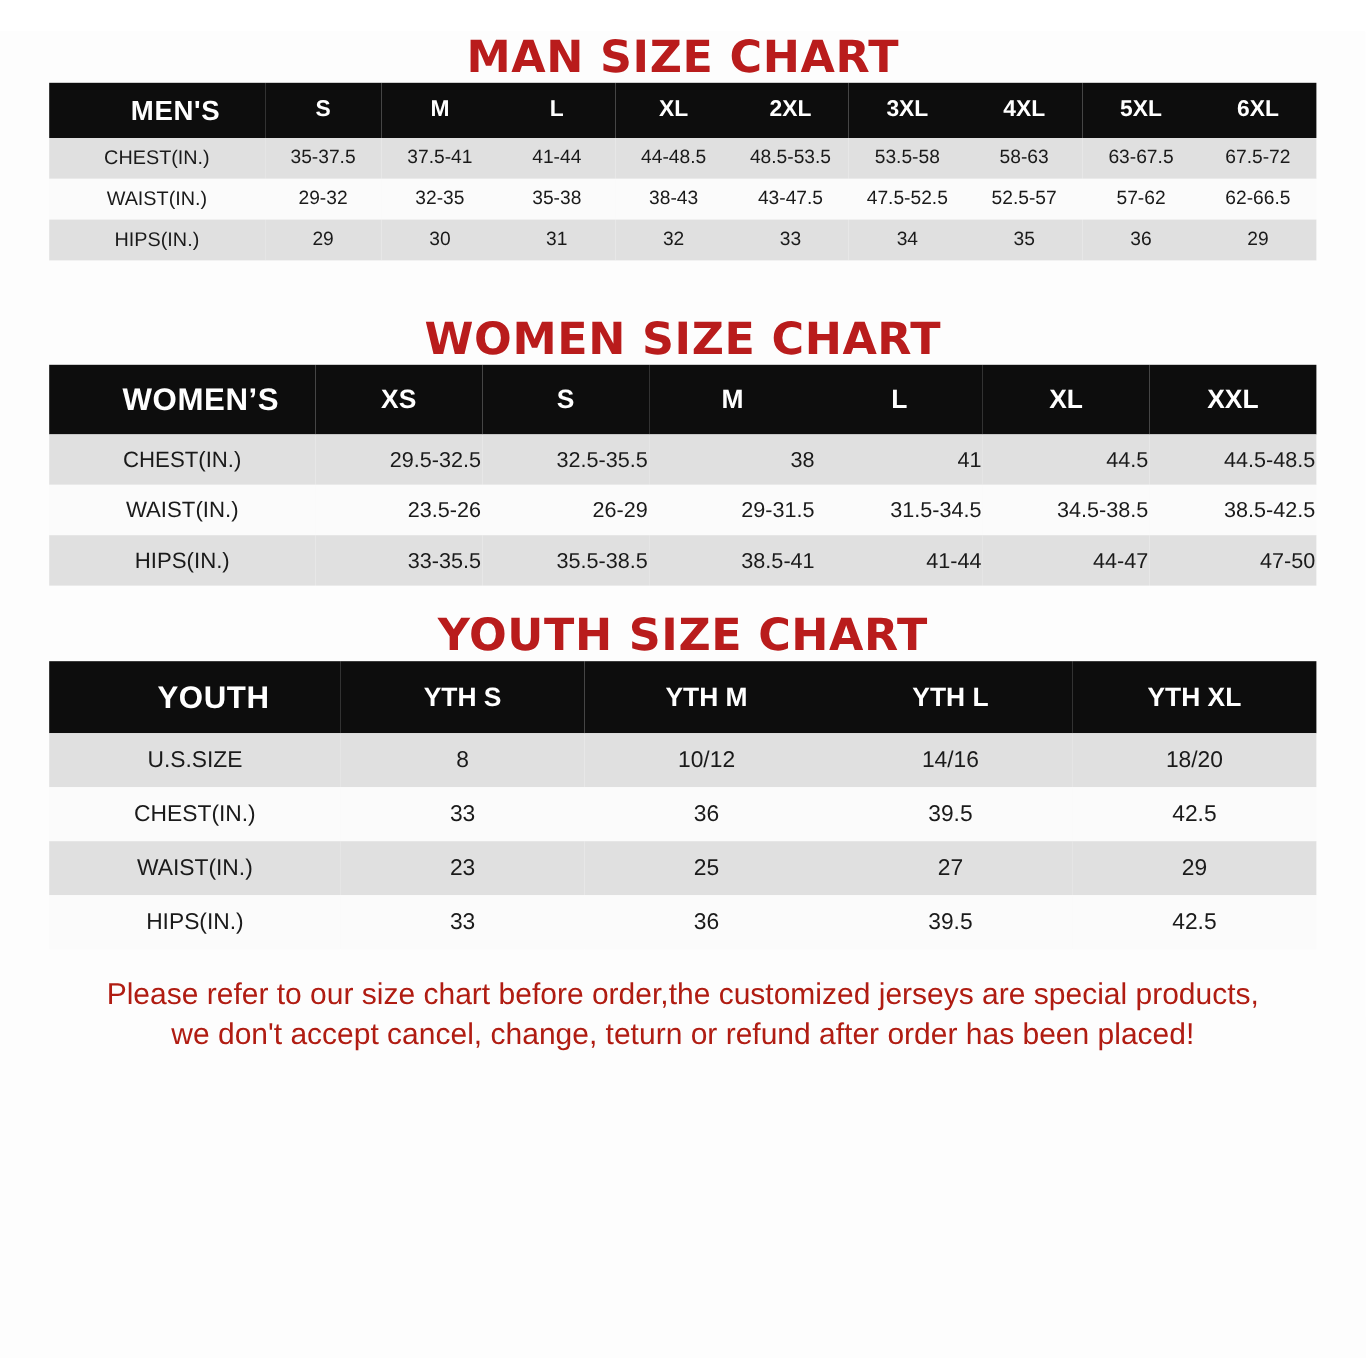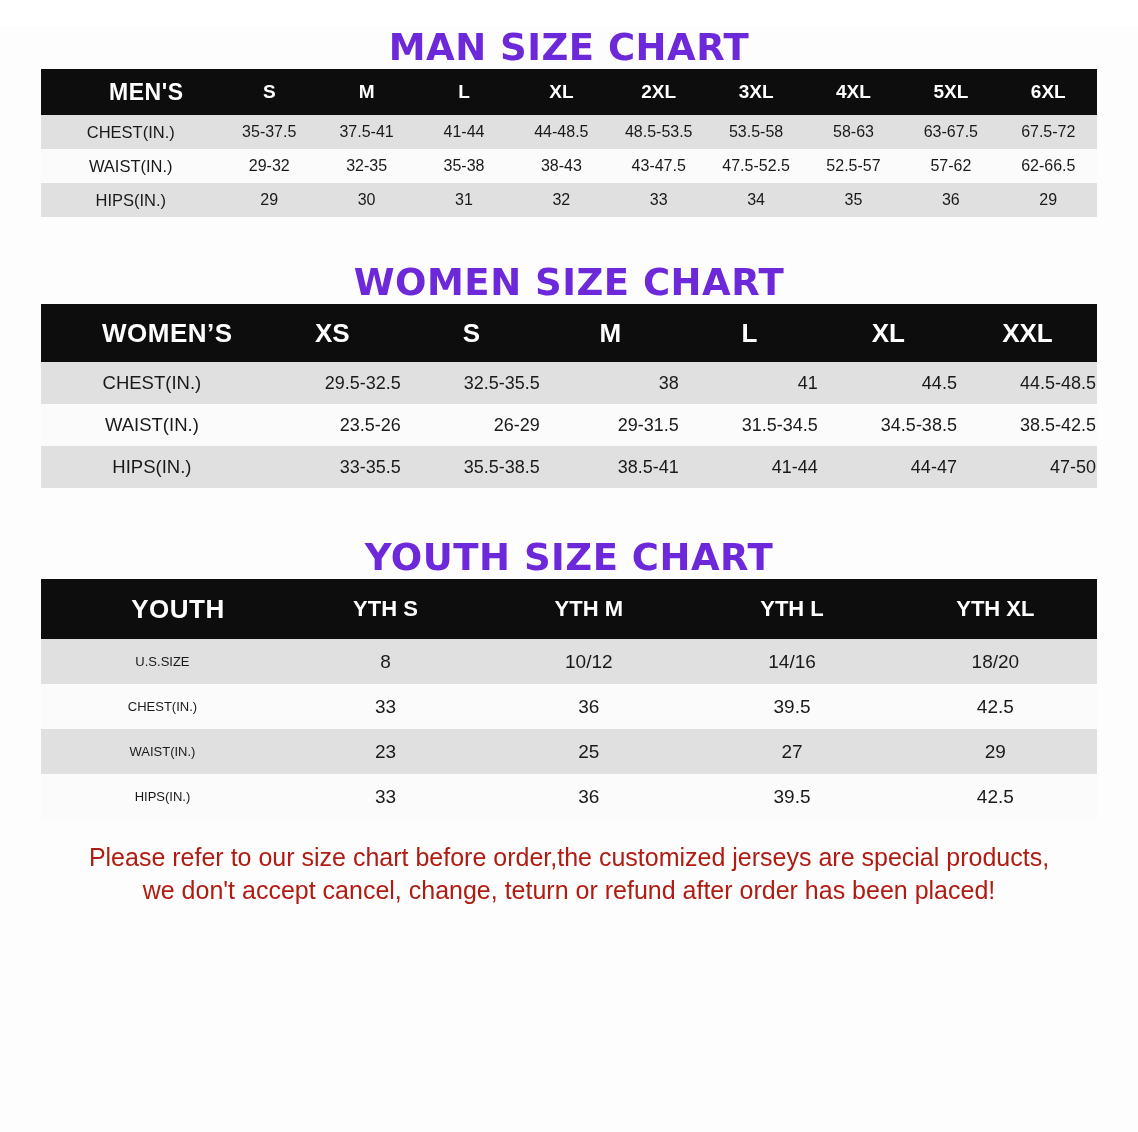--- a/index.html
+++ b/index.html
@@ -42,26 +42,26 @@
     transform: scaleX(1.02);
   }
 
   
   .section-title {
     text-align: center;
     font-family: "DejaVu Sans", sans-serif;
     font-weight: bold;
     font-size: 37px;
     letter-spacing: 0.5px;
-    color: #6d28d9;
+    color: #b91c1c;
     margin: 0;
   }
   .sec-man-title { margin-top: 26px; }
   .sec-women-title { margin-top: 44px; }
-  .sec-youth-title { margin-top: 48px; }
+  .sec-youth-title { margin-top: 20px; }
 
   
   .table-wrap {
     margin: 0 auto;
     width: 1056px;
   }
   table.size-table {
     width: 100%;
     border-collapse: collapse;
     table-layout: fixed;
@@ -89,30 +89,30 @@
     letter-spacing: 0.5px;
   }
 
   
   .men-table thead th { height: 46px; font-size: 19px; }
   .men-table thead th.hdr-label { font-size: 23px; }
   .men-table tbody td { height: 34px; font-size: 16px; }
   .men-table tbody td.row-label { font-size: 16.5px; text-align: center; }
 
   
-  .women-table thead th { height: 58px; font-size: 26px; }
+  .women-table thead th { height: 58px; font-size: 22px; }
   .women-table thead th.hdr-label { font-size: 26px; }
   .women-table tbody td { height: 42px; font-size: 18px; text-align: right; }
   .women-table tbody td.row-label { font-size: 18.5px; text-align: center; }
 
   
   .youth-table thead th { height: 60px; font-size: 22px; }
   .youth-table thead th.hdr-label { font-size: 26px; }
   .youth-table tbody td { height: 45px; font-size: 19px; }
-  .youth-table tbody td.row-label { font-size: 13px; text-align: center; }
+  .youth-table tbody td.row-label { font-size: 19px; text-align: center; }
 
   
   tbody tr.stripe-grey { background: #e0e0e0; }
   tbody tr.stripe-light { background: #fbfbfb; }
 
   
   .note {
     margin: 22px auto 0 auto;
     width: 1060px;
     text-align: center;

